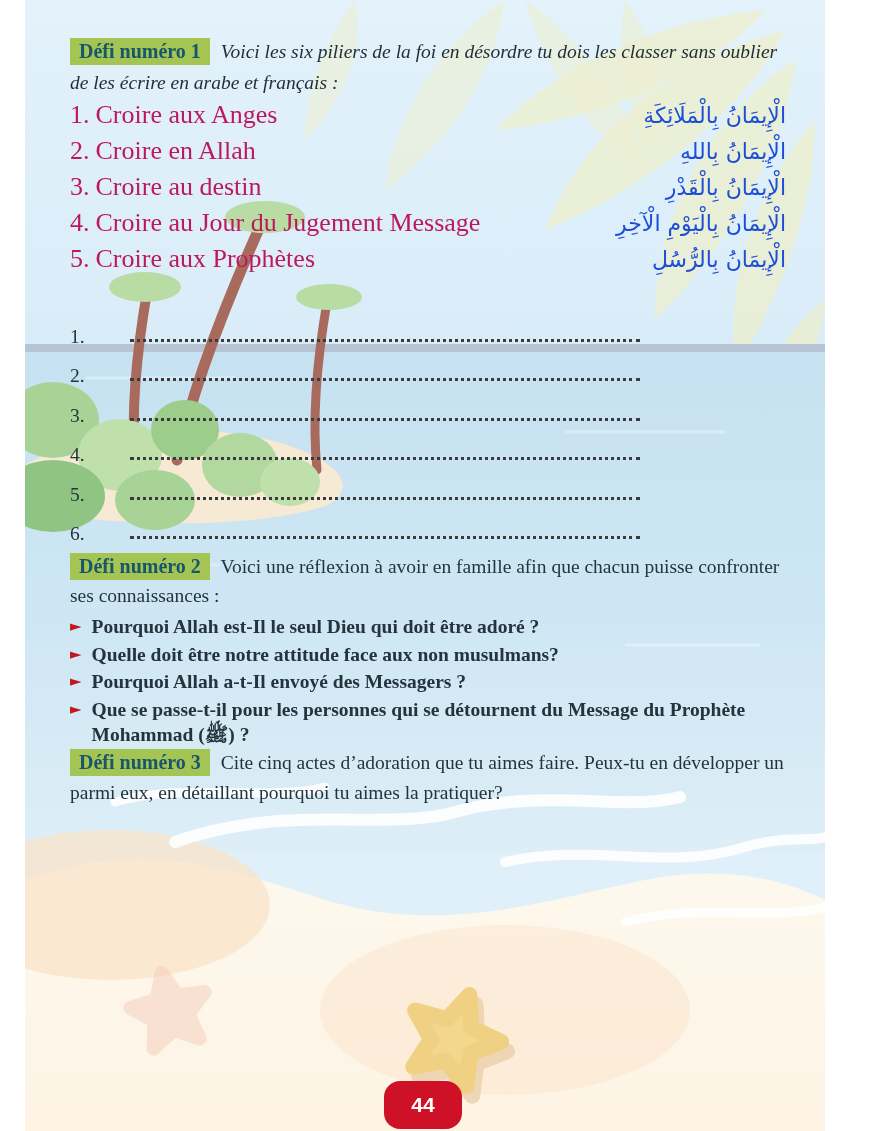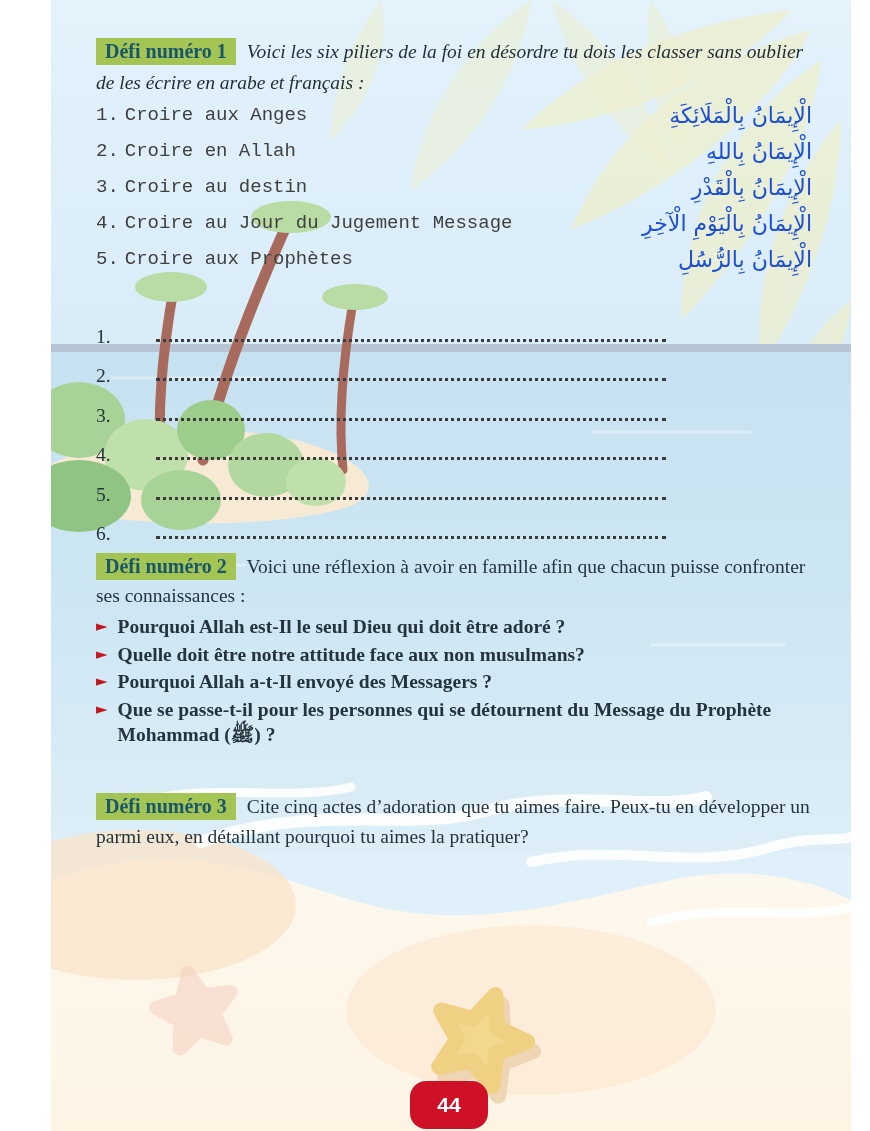--- a/index.html
+++ b/index.html
@@ -2,40 +2,40 @@
 <html lang="fr"><head>
 <meta charset="utf-8">
 <style>
   html,body{margin:0;padding:0;}
   body{
     width:870px;height:1131px;position:relative;background:#ffffff;
     font-family:"Liberation Serif","DejaVu Serif",serif;
     -webkit-font-smoothing:antialiased;
   }
   .sheet{
-    position:absolute;left:51px;top:0;width:800px;height:1131px;
+    position:absolute;left:25px;top:0;width:800px;height:1131px;
     overflow:hidden;background:#e0f0fa;
   }
   .bg{position:absolute;left:0;top:0;}
 
   
   .block{position:absolute;color:#25343c;}
   .chip{
     display:inline-block;background:#a4c454;color:#18566b;
     font-weight:bold;font-size:20px;line-height:24px;
     padding:1px 9px 2px 9px;margin-right:6px;
   }
   .intro{font-size:19.5px;line-height:31px;}
   .italic{font-style:italic;color:#1f2d35;}
 
   #defi1{left:45px;top:36px;width:722px;}
 
   .pillars{position:absolute;left:45px;top:97px;width:716px;}
   .pillar-row{display:flex;justify-content:space-between;align-items:center;height:36px;}
-  .pillar-fr{font-size:19px;color:#404040;white-space:nowrap;font-family:Liberation Mono, monospace;}
+  .pillar-fr{font-size:26px;color:#be185d;white-space:nowrap;}
   .pillar-num{display:inline-block;margin-right:6px;}
   .pillar-ar{
     font-family:"DejaVu Sans",sans-serif;font-size:22px;color:#1d4ed8;
     direction:rtl;white-space:nowrap;
   }
 
   .answers{position:absolute;left:45px;top:310px;width:716px;}
   .answer-row{display:flex;align-items:flex-end;height:39.5px;}
   .answer-num{width:60px;font-size:19.5px;color:#25343c;padding-bottom:2px;}
   .answer-dots{
@@ -49,21 +49,21 @@
   .questions li{
     display:flex;gap:10px;font-size:19.5px;line-height:25.5px;
     margin-top:2px;color:#25343c;
   }
   .q-marker{
     color:#c3161c;font-size:15px;line-height:25.5px;flex:0 0 auto;
     font-family:"DejaVu Sans",sans-serif;
   }
   .q-text{flex:1;font-weight:bold;}
 
-  #defi3{left:45px;top:748px;width:722px;margin-top:44px;}
+  #defi3{left:45px;top:748px;width:722px;}
   #defi3 .intro{line-height:30px;}
 
   .page-badge{
     position:absolute;left:359px;top:1081px;width:78px;height:48px;
     background:#ce1126;border-radius:16px;
     display:flex;align-items:center;justify-content:center;
     color:#ffffff;font-family:"Liberation Sans","DejaVu Sans",sans-serif;
     font-weight:bold;font-size:21px;
   }
 </style>

